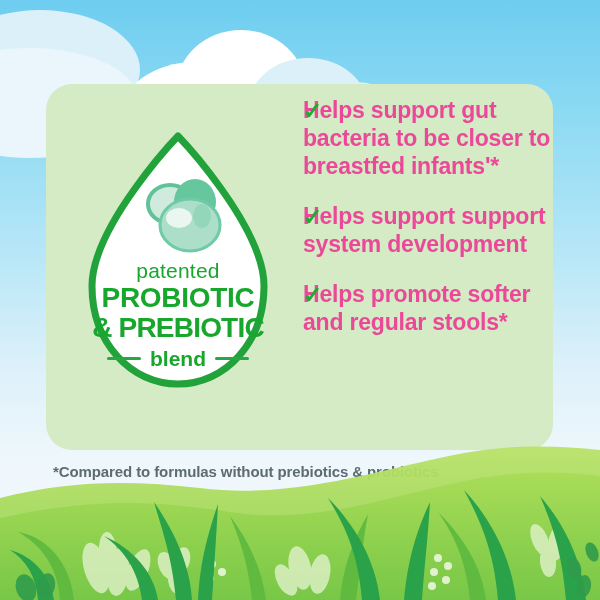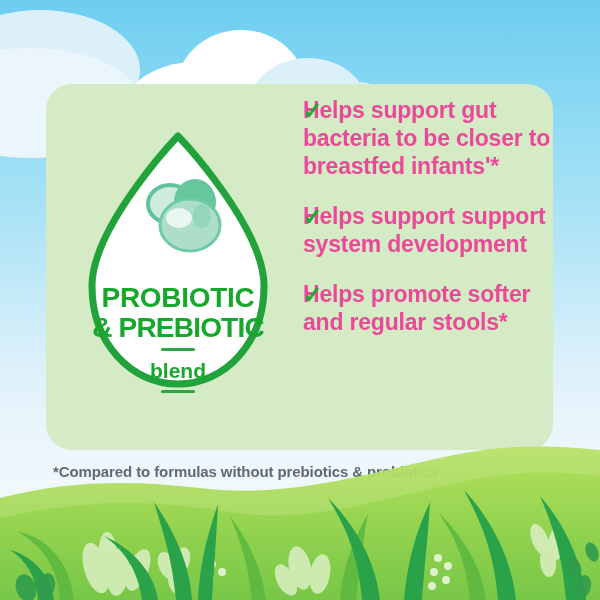--- a/index.html
+++ b/index.html
@@ -30,21 +30,21 @@
   
   .droplet{position:absolute;left:78px;top:130px;width:200px;height:262px;}
   .drop-text{
     position:absolute;left:0;width:200px;text-align:center;color:#17a72d;
     line-height:1;
   }
   .dt-patented{top:130px;font-size:21px;font-weight:400;letter-spacing:.2px;}
   .dt-pro{top:154px;font-size:28px;font-weight:bold;letter-spacing:-0.3px;}
   .dt-pre{top:184px;font-size:28px;font-weight:bold;letter-spacing:-0.8px;}
   .dt-blend{top:218px;font-size:21px;font-weight:bold;}
-  .blend-row{display:flex;align-items:center;justify-content:center;gap:9px;flex-direction:column;}
+  .blend-row{display:flex;align-items:center;justify-content:center;gap:9px;}
   .blend-rule{display:block;width:34px;height:3px;background:#28a745;border-radius:2px;}
   
   .bullets{position:absolute;left:303px;top:96px;width:250px;}
   .bullet{position:relative;margin-bottom:22px;}
   .bullet .tick{
     position:absolute;left:0;top:2px;width:22px;height:26px;
     color:#1faa35;font-size:23px;line-height:26px;font-weight:bold;
   }
   .bullet .btext{
     color:#ec4899;font-size:23px;line-height:1.22;
@@ -84,20 +84,21 @@
         <ellipse cx="92" cy="74" rx="22" ry="19" fill="#cfe9dd"></ellipse>
         <ellipse cx="92" cy="74" rx="22" ry="19" fill="none" stroke="#57bf93" stroke-width="4"></ellipse>
         <ellipse cx="117" cy="72" rx="21" ry="23" fill="#5ec59a"></ellipse>
         <ellipse cx="112" cy="95" rx="30" ry="26" fill="#a9ddc8"></ellipse>
         <ellipse cx="112" cy="95" rx="30" ry="26" fill="none" stroke="#67c9a1" stroke-width="3"></ellipse>
         <ellipse cx="101" cy="88" rx="13" ry="10" fill="#e9f6f0"></ellipse>
         <ellipse cx="124" cy="86" rx="9" ry="12" fill="#8fd4b6"></ellipse>
       </g>
     </svg>
 
+    <div class="drop-text dt-patented">patented</div>
     <div class="drop-text dt-pro">PROBIOTIC</div>
     <div class="drop-text dt-pre">&amp; PREBIOTIC</div>
     <div class="drop-text dt-blend">
       <span class="blend-row">
         <i class="blend-rule"></i>
         <span>blend</span>
         <i class="blend-rule"></i>
       </span>
     </div>
   </div>

